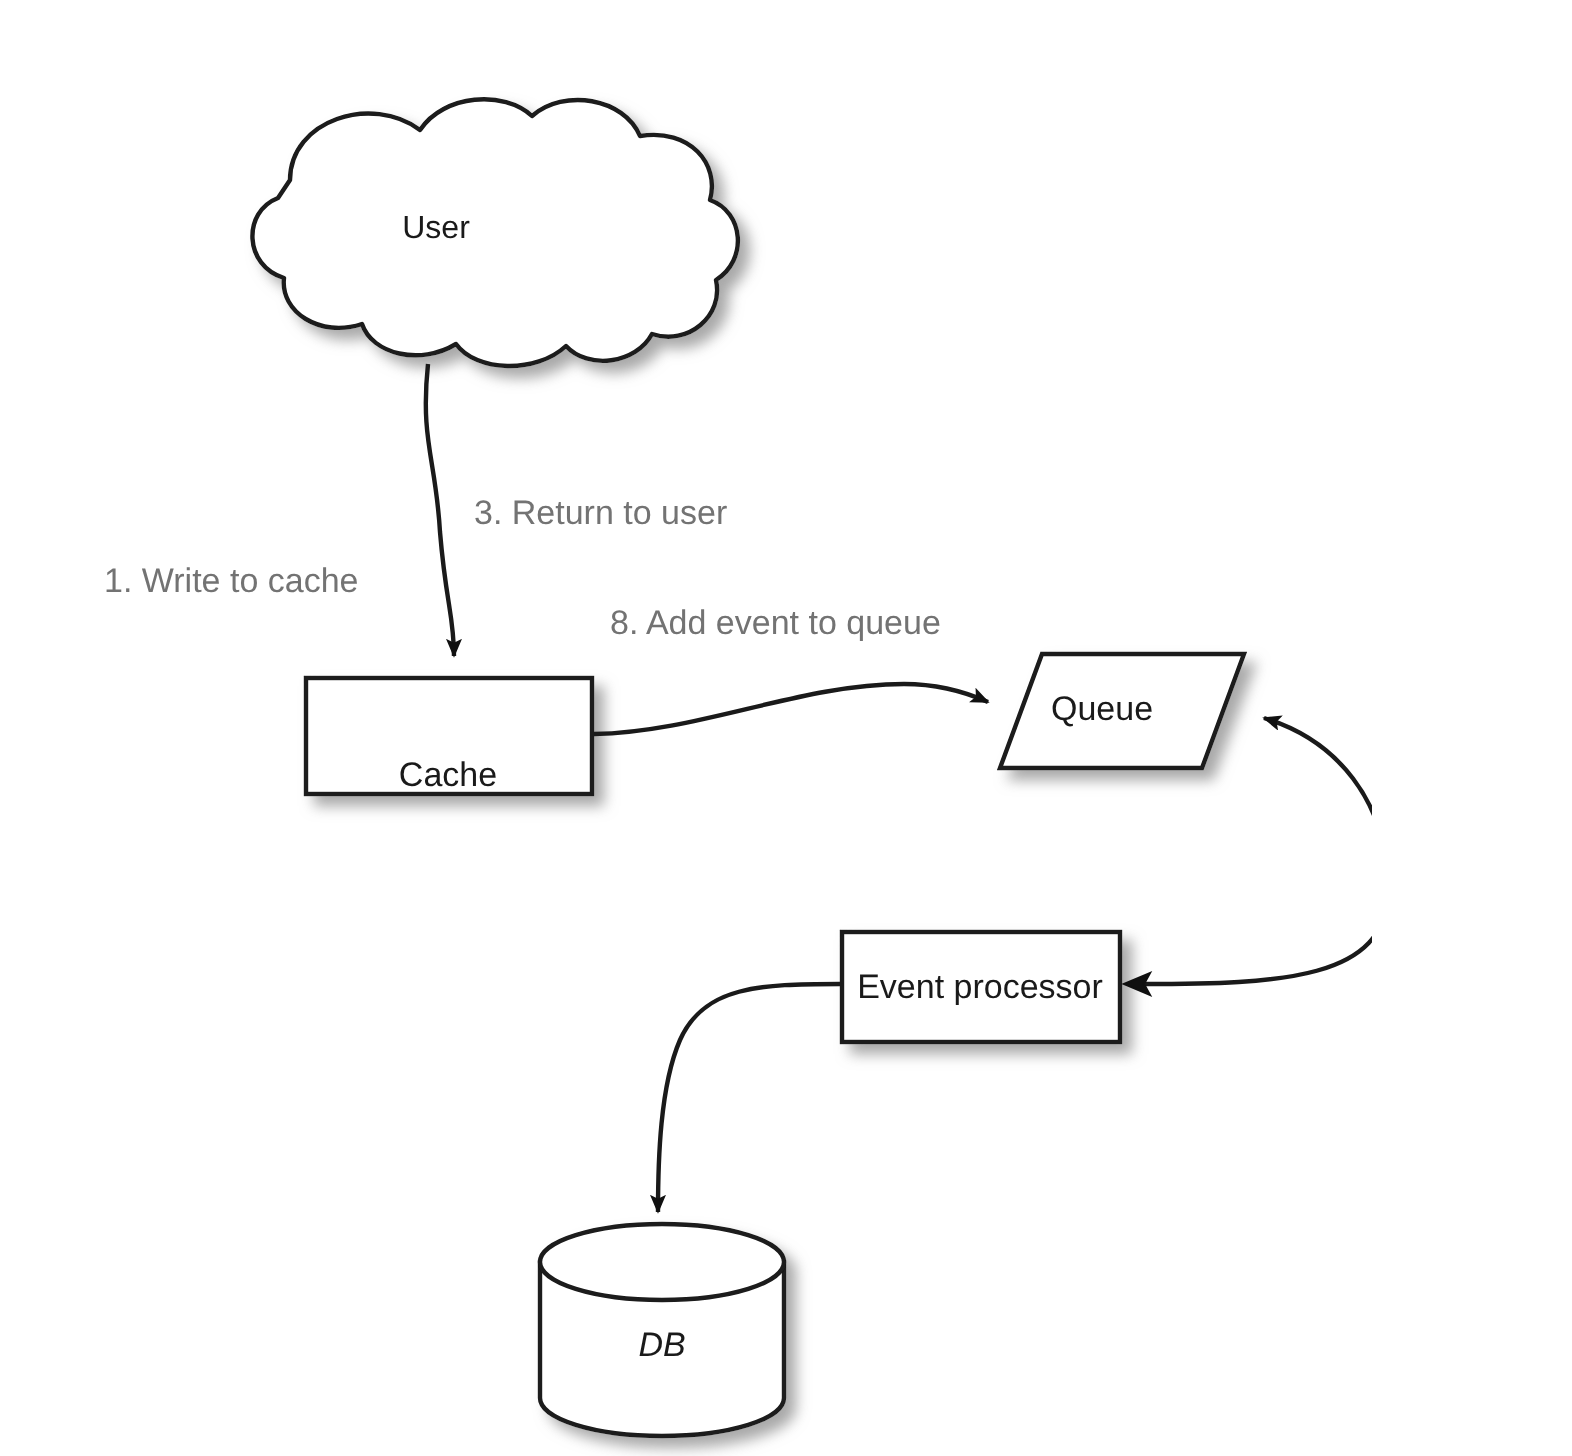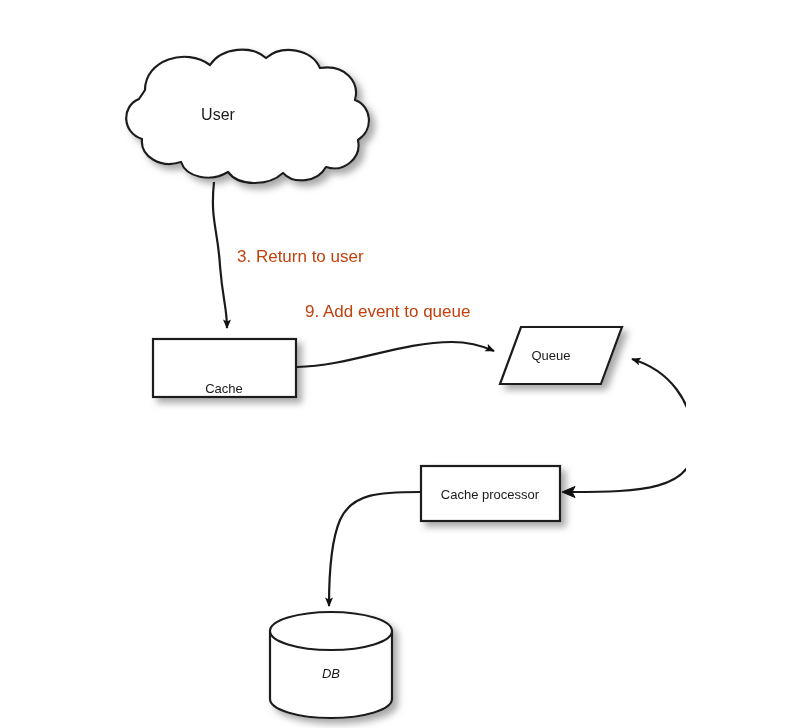--- a/index.html
+++ b/index.html
@@ -30,27 +30,27 @@
   }
   .node-label {
     position: absolute;
     font-family: "Liberation Sans", sans-serif;
     color: #1a1a1a;
     white-space: nowrap;
     transform: translate(-50%, -50%);
     text-align: center;
     pointer-events: none;
   }
-  .node-label.sm { font-size: 13px; }
+  .node-label.sm { font-size: 17px; }
   .node-label.md { font-size: 16px; }
   .step-label {
     position: absolute;
     font-family: "Liberation Sans", sans-serif;
     font-size: 17px;
-    color: #c2410c;
+    color: #737373;
     white-space: nowrap;
   }
 </style>
 </head>
 <body>
 
 <div id="canvas">
 
   <svg id="diagram-svg" viewBox="0 0 786 728">
     <defs>
@@ -108,23 +108,24 @@
 
     <path d="M420,472 C380,472 352,473 340,500 C330,523 329,560 329,586" fill="none" stroke="#1a1a1a" stroke-width="2.2" marker-end="url(#arrowend)"></path>
   </svg>
 
   <div class="node-label md" style="left:218px; top:95px;">User</div>
 
   <div class="node-label sm" style="left:224px; top:368px;">Cache</div>
 
   <div class="node-label sm" style="left:551px; top:335px;">Queue</div>
 
-  <div class="node-label sm" style="left:490px; top:474px;">Cache processor</div>
+  <div class="node-label sm" style="left:490px; top:474px;">Event processor</div>
 
   <div class="node-label sm" style="left:331px; top:653px;font-style:italic;">DB</div>
 
+  <div class="step-label" style="left:52px; top:261px;">1. Write to cache</div>
 
-  <div class="step-label" style="left:305px; top:282px;">9. Add event to queue</div>
+  <div class="step-label" style="left:305px; top:282px;">8. Add event to queue</div>
 
   <div class="step-label" style="left:237px; top:227px;">3. Return to user</div>
 
 
 </div>
 
 </body></html>

